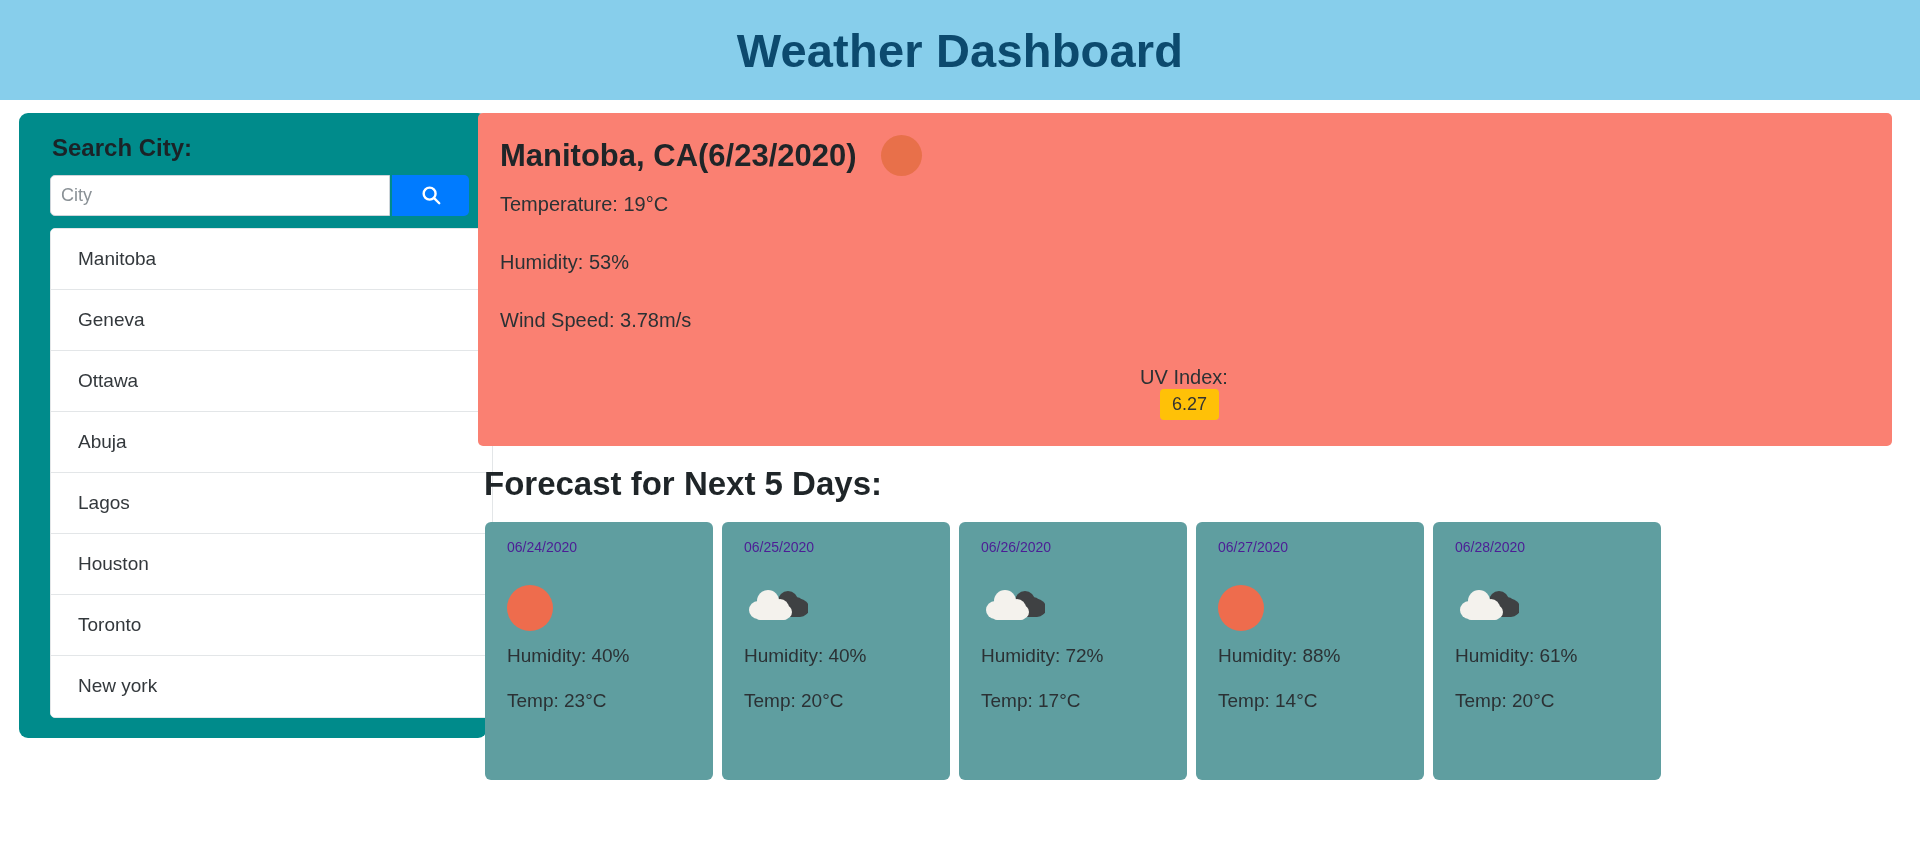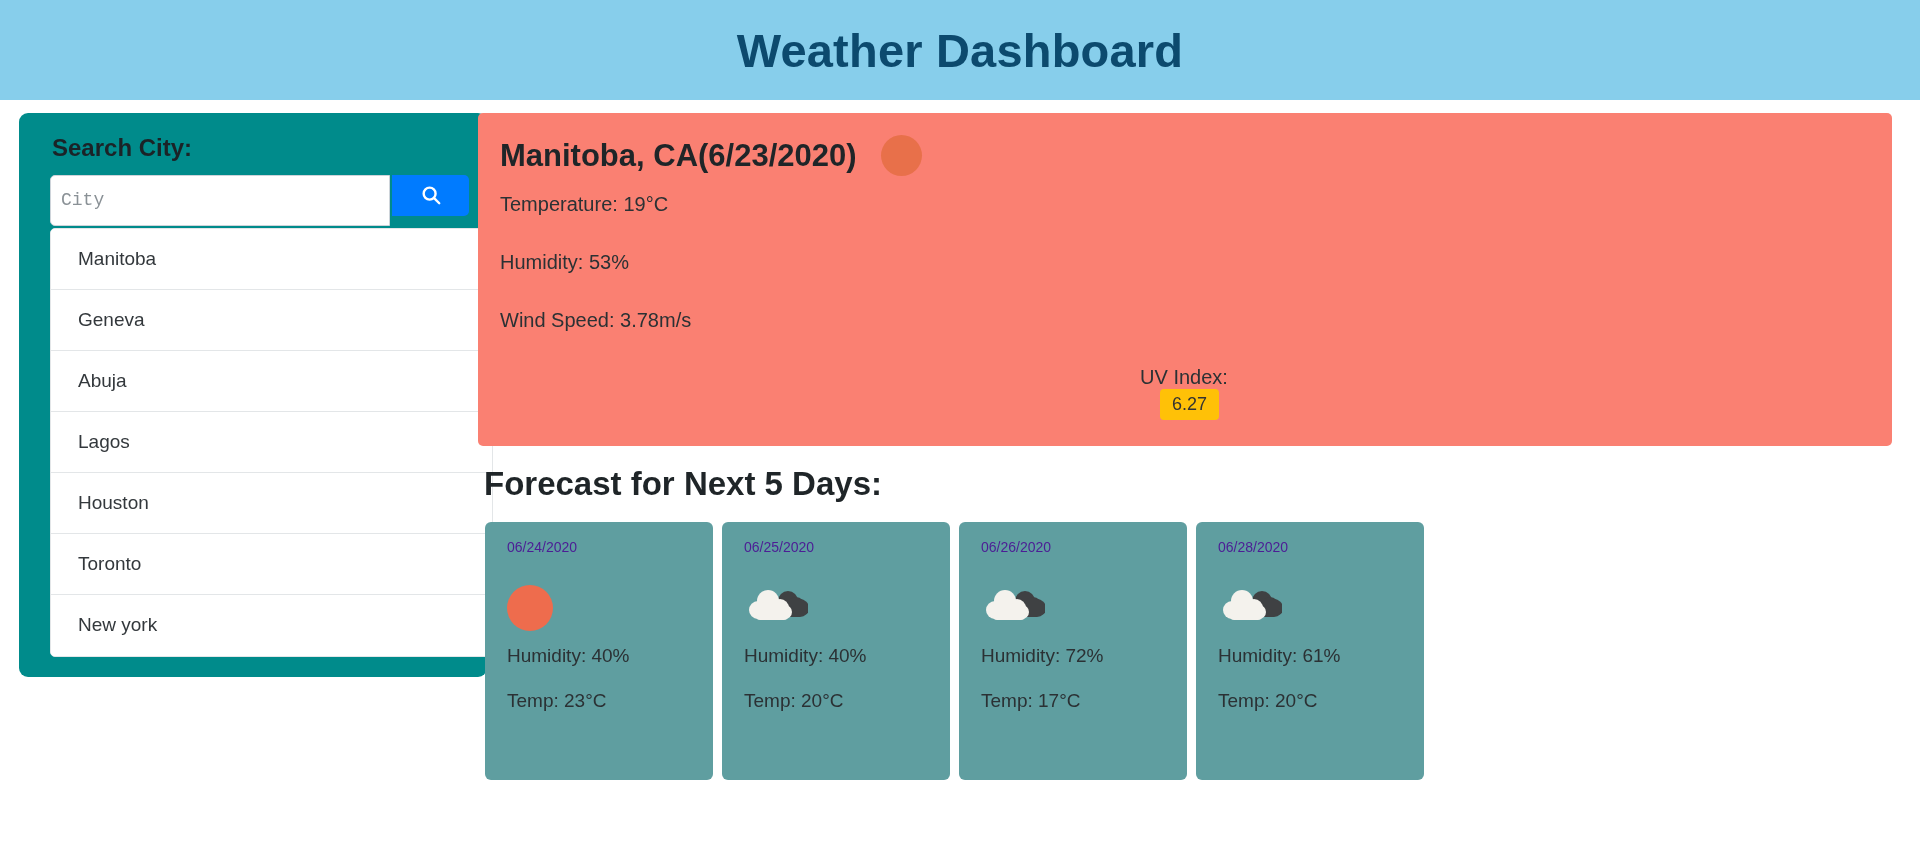--- a/index.html
+++ b/index.html
@@ -58,29 +58,29 @@
     line-height: 1.2;
   }
   .search-row {
     display: flex;
     align-items: stretch;
     height: 41px;
     padding-left: 13px;
   }
   .search-input {
     width: 345px;
-    height: 51px;
+    height: 41px;
     border: 1px solid #ced4da;
     border-radius: 5px 0 0 5px;
     font-size: 18px;
     color: #495057;
     padding: 2px 10px;
     background: #ffffff;
     outline: none;
-    font-family: Liberation Mono, monospace;
+    font-family: Liberation Sans, sans-serif;
   }
   .search-input::placeholder { color: #8a9196; opacity: 1; }
   .search-btn {
     width: 78px;
     height: 41px;
     background: #007BFF;
     border: none;
     border-radius: 0 5px 5px 0;
     margin-left: 2px;
     display: flex;
@@ -234,20 +234,21 @@
               <circle cx="10.5" cy="10.5" r="6.5"></circle>
               <line x1="15.4" y1="15.4" x2="21" y2="21"></line>
             </svg>
           </span>
         </button>
       </div>
 
       <div class="city-list">
         <div class="city-item">Manitoba</div>
         <div class="city-item">Geneva</div>
+        <div class="city-item">Ottawa</div>
         <div class="city-item">Abuja</div>
         <div class="city-item">Lagos</div>
         <div class="city-item">Houston</div>
         <div class="city-item">Toronto</div>
         <div class="city-item">New york</div>
       </div>
     </div>
   </div>
 
   <div class="main">
@@ -312,20 +313,28 @@
               <circle cx="14" cy="26" r="9" fill="#F4F2ED"></circle>
               <path d="M14 35 H41 A7 7 0 0 0 41 21 H14 Z" fill="#F4F2ED"></path>
               <rect x="12" y="28" width="32" height="8" rx="4" fill="#F4F2ED"></rect>
             </svg>
           </span>
         </div>
         <div class="fc-line first">Humidity: 72%</div>
         <div class="fc-line">Temp: 17°C</div>
       </div>
 
+      <div class="forecast-card">
+        <div class="fc-date">06/27/2020</div>
+        <div class="fc-icon">
+          <div class="sun-icon"></div>
+        </div>
+        <div class="fc-line first">Humidity: 88%</div>
+        <div class="fc-line">Temp: 14°C</div>
+      </div>
 
       <div class="forecast-card">
         <div class="fc-date">06/28/2020</div>
         <div class="fc-icon">
           <span>
             <svg class="cloud-icon" width="64" height="48" viewBox="0 0 64 48">
               <circle cx="44" cy="17" r="10" fill="#3F4143"></circle>
               <circle cx="52" cy="22" r="9" fill="#3F4143"></circle>
               <path d="M38 33 H56 A9 9 0 0 0 56 15 H38 Z" fill="#3F4143"></path>
               <circle cx="24" cy="17" r="11" fill="#F4F2ED"></circle>

